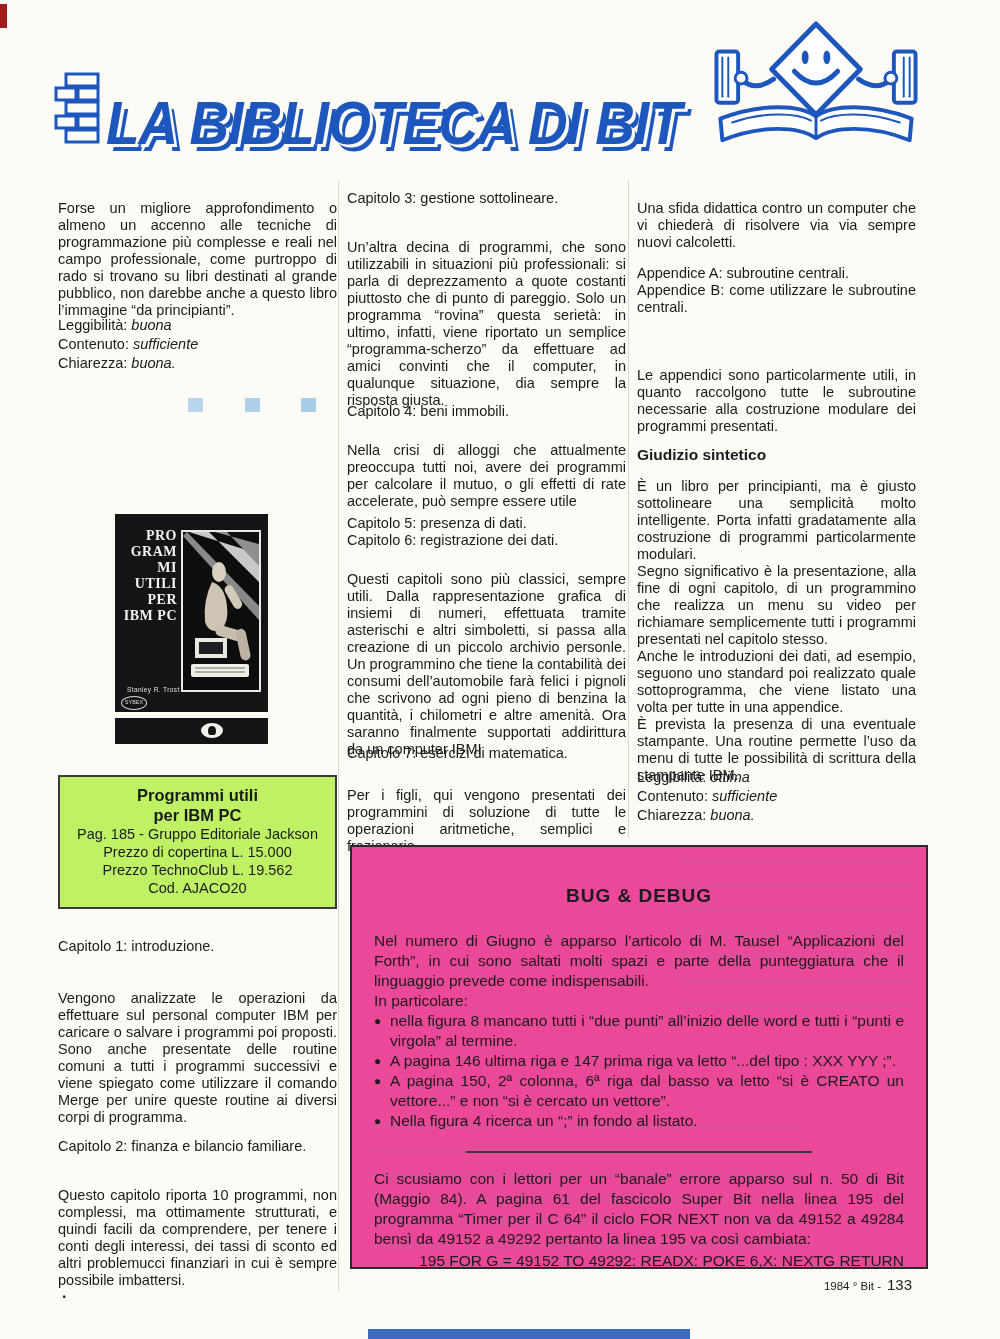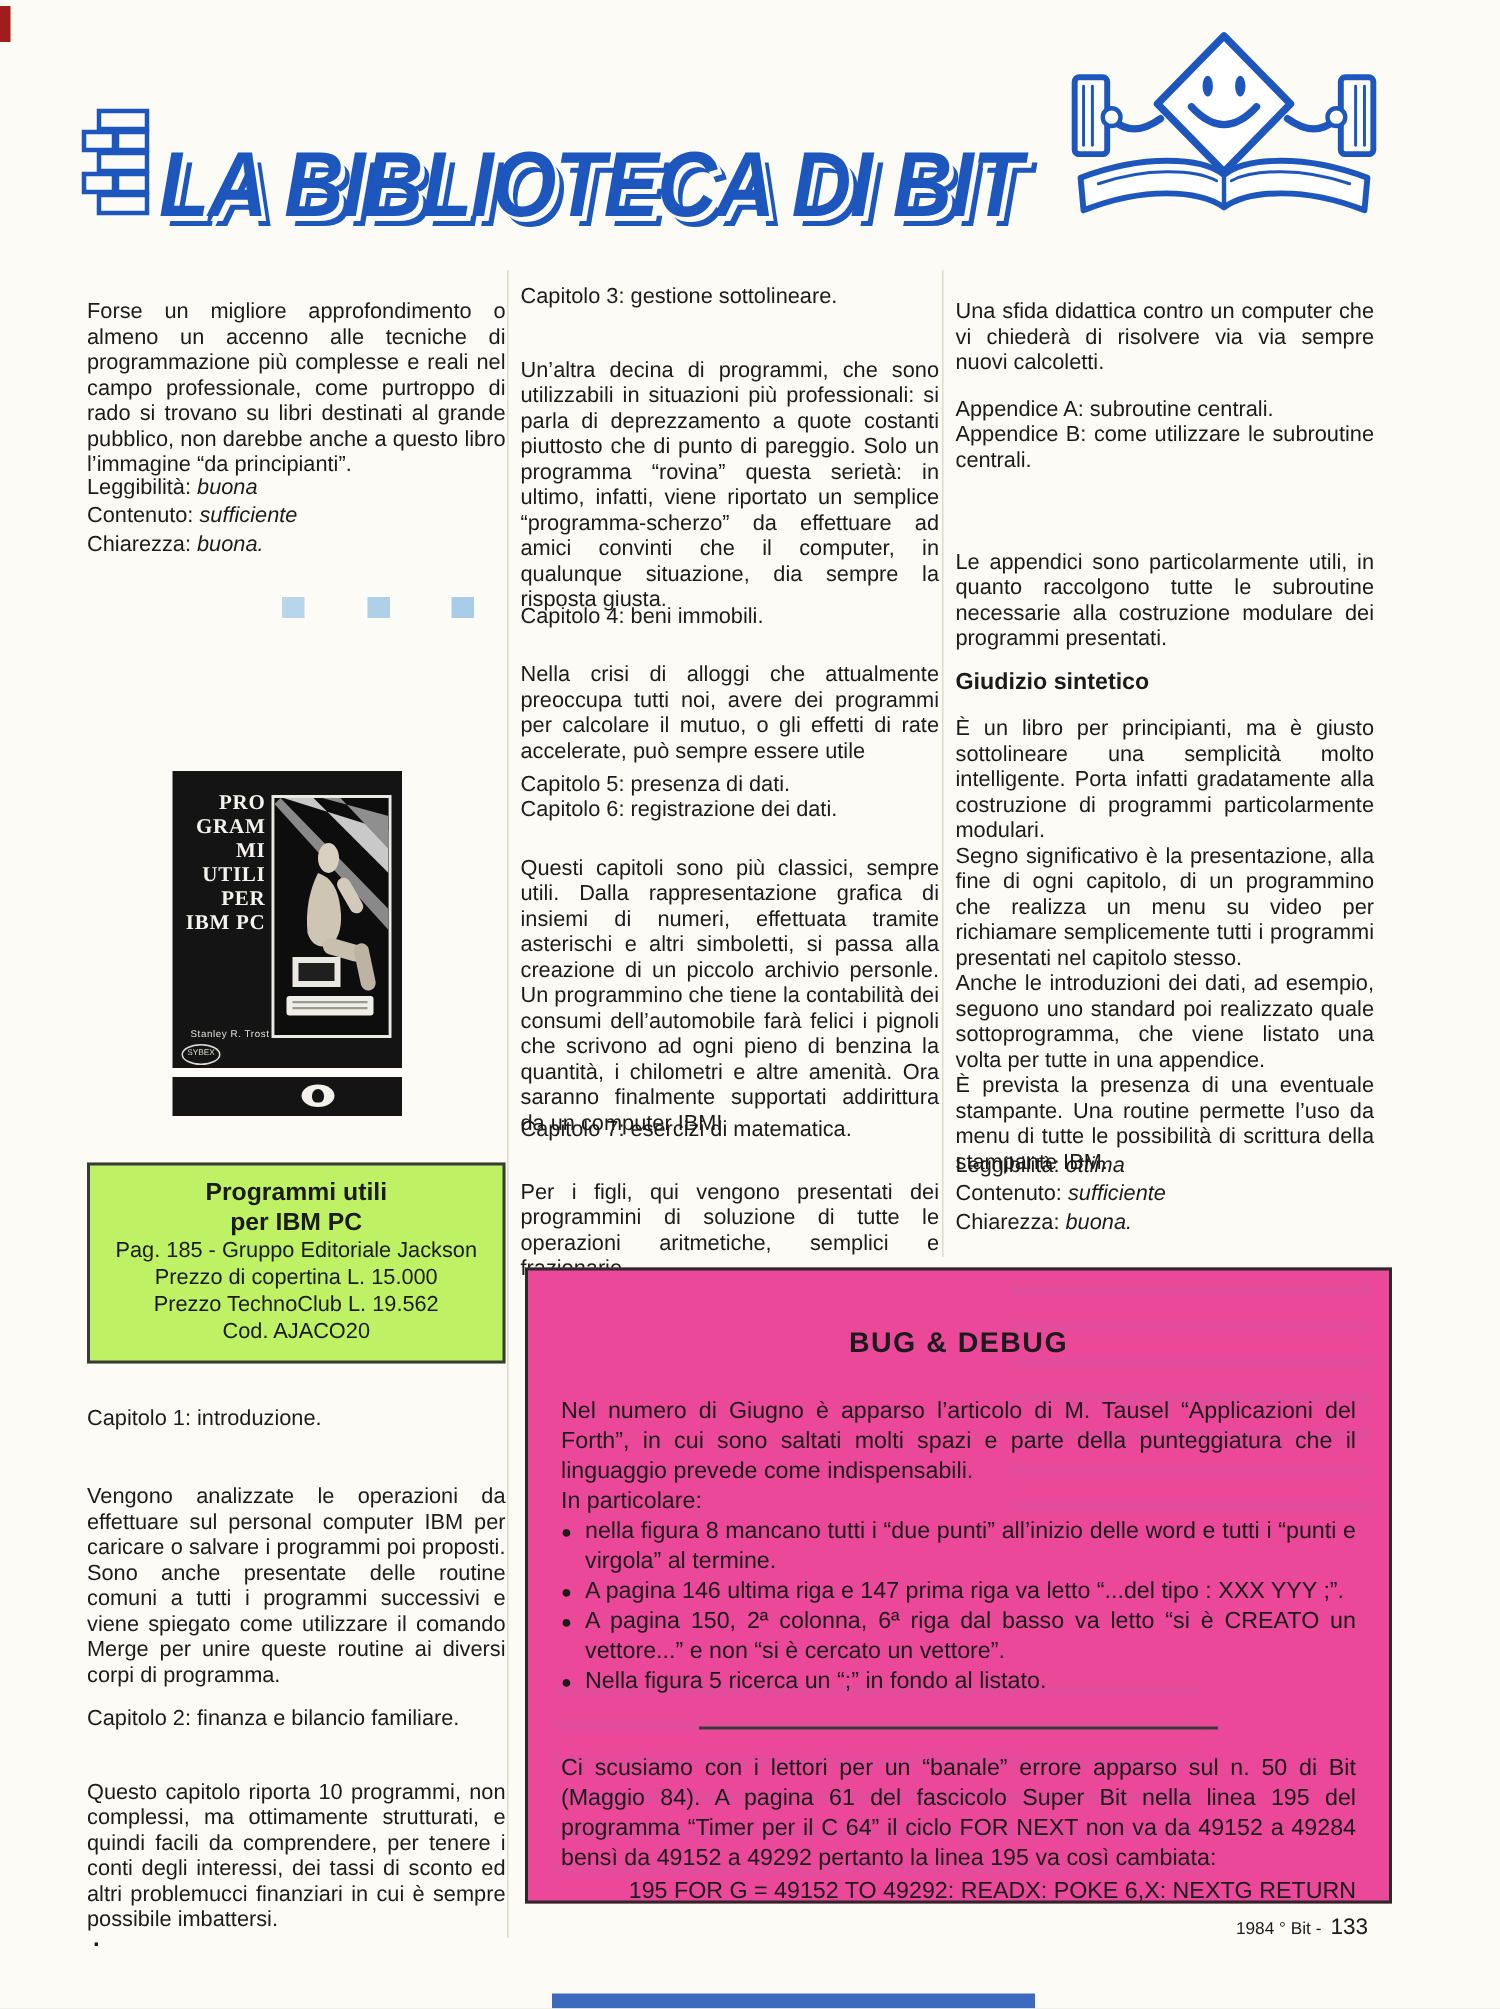--- a/index.html
+++ b/index.html
@@ -261,21 +261,21 @@
       <div class="bullet">
         <span class="dot">●</span>
         <span class="bt">A pagina 146 ultima riga e 147 prima riga va letto “...del tipo : XXX YYY ;”.</span>
       </div>
       <div class="bullet">
         <span class="dot">●</span>
         <span class="bt">A pagina 150, 2ª colonna, 6ª riga dal basso va letto “si è CREATO un vettore...” e non “si è cercato un vettore”.</span>
       </div>
       <div class="bullet">
         <span class="dot">●</span>
-        <span class="bt">Nella figura 5 ricerca un “;” in fondo al listato.</span>
+        <span class="bt">Nella figura 4 ricerca un “;” in fondo al listato.</span>
       </div>
 
       <div class="bug-divider"></div>
 
       <div>Ci scusiamo con i lettori per un “banale” errore apparso sul n. 50 di Bit (Maggio 84). A pagina 61 del fascicolo Super Bit nella linea 195 del programma “Timer per il C 64” il ciclo FOR NEXT non va da 49152 a 49284 bensì da 49152 a 49292 pertanto la linea 195 va così cambiata:</div>
       <div class="bug-code">195 FOR G = 49152 TO 49292: READX: POKE 6,X: NEXTG RETURN</div>
     </div>
   </div>
 
   <div class="colophon">

